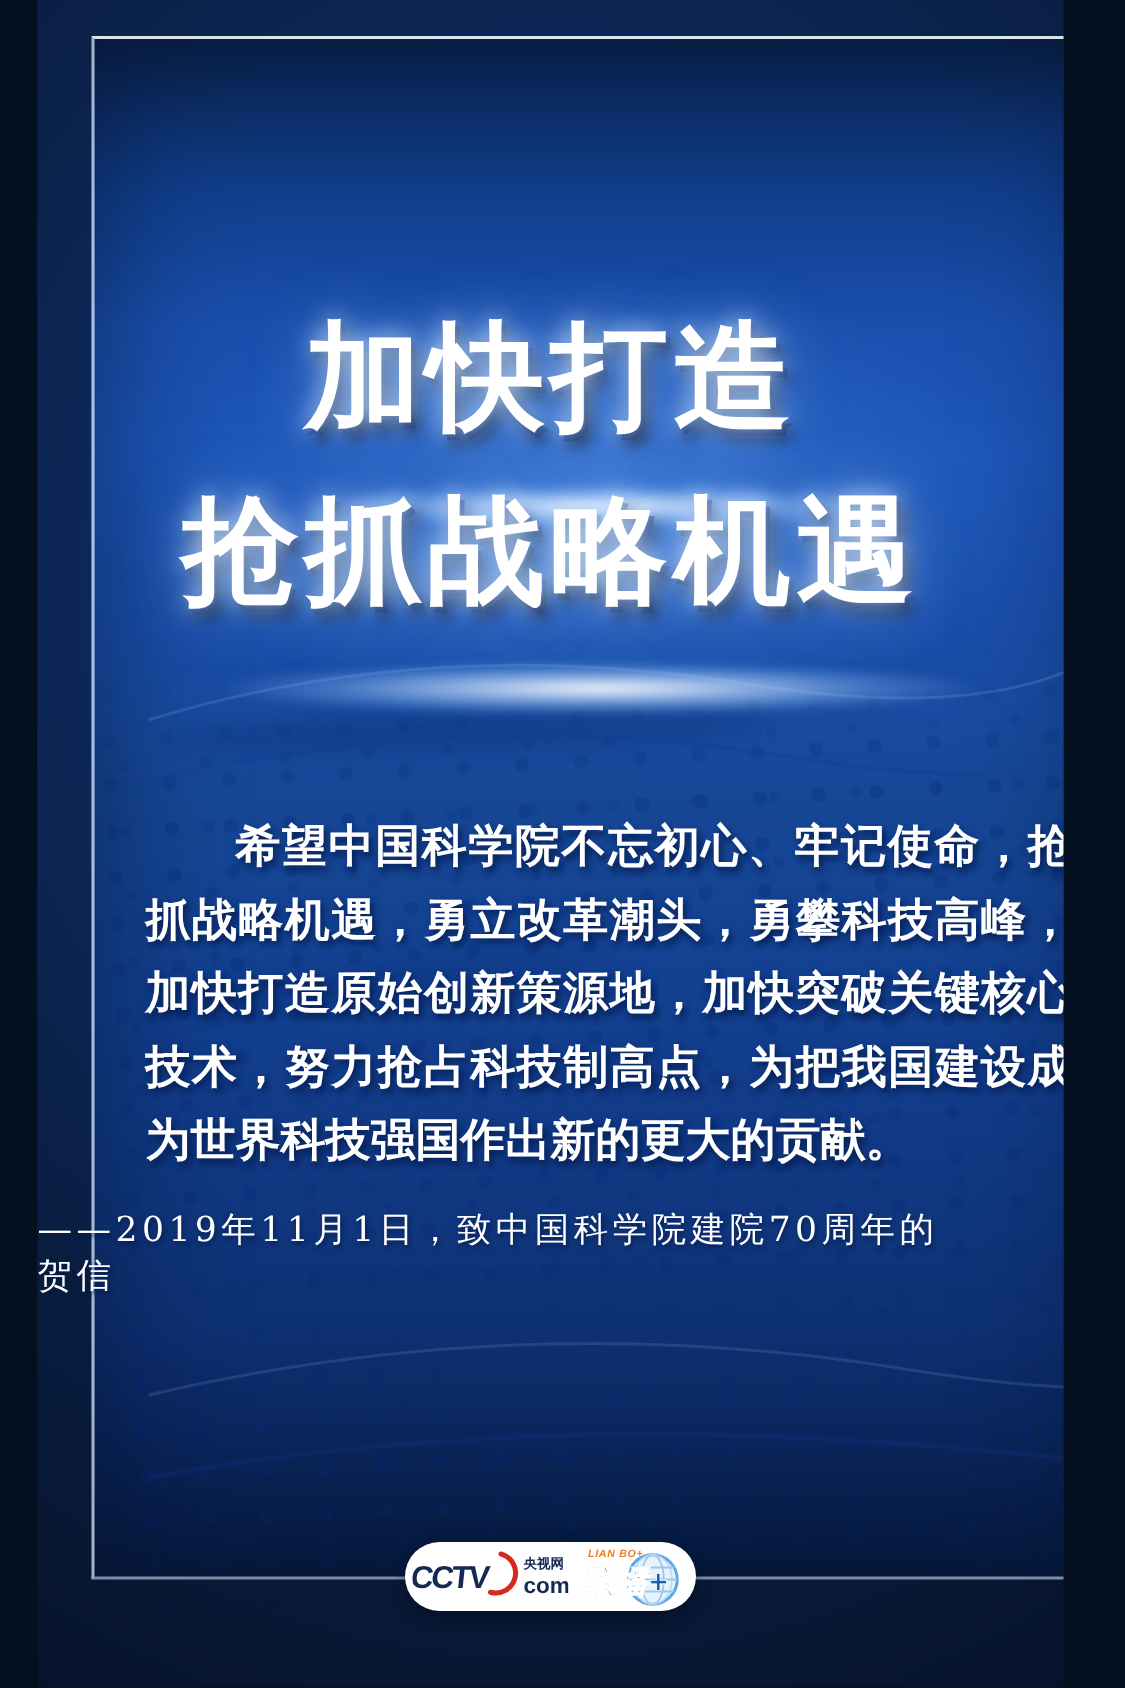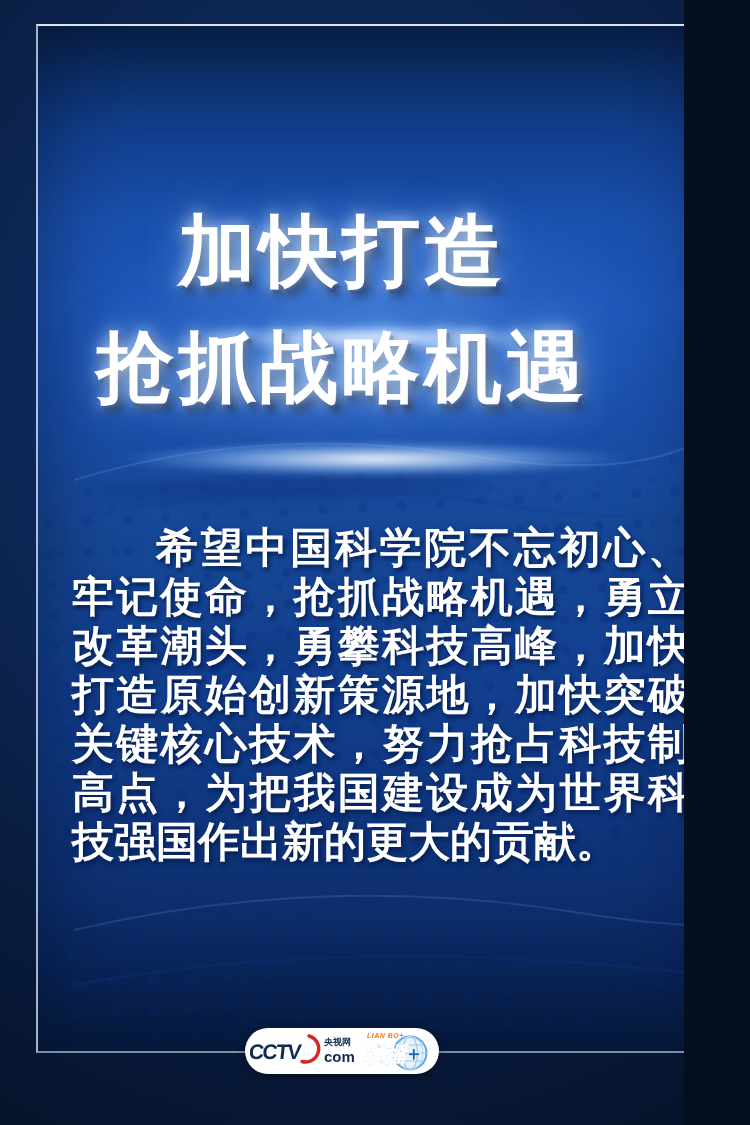--- a/index.html
+++ b/index.html
@@ -2,20 +2,21 @@
 <html><head>
 <meta charset="utf-8">
 <style>
   html,body{margin:0;padding:0;background:#04101f;}
   .poster{
     position:relative;width:684px;height:1125px;overflow:hidden;
     font-family:"Liberation Sans",sans-serif;
     background:
       radial-gradient(130% 90% at 50% 34%, rgba(18,58,130,.9) 0%, rgba(10,31,68,.95) 55%, rgba(4,12,30,1) 100%),
       linear-gradient(180deg,#081627 0%,#0a1f44 40%,#0a2150 65%,#040d1d 100%);
+    margin-left: 25px;
   }
   .frame{
     position:absolute;left:36px;top:24px;width:678px;height:1029px;
     border:2px solid rgba(220,230,245,.55);
     border-top-color:rgba(245,250,255,.9);
     border-left-color:rgba(235,242,252,.7);
     box-sizing:border-box;
     background:linear-gradient(180deg,
       #0a2450 0%, #113e8c 10%, #1a50ae 19%, #1d56b8 27%,
       #1a4fab 38%, #164795 50%, #134090 62%, #113a85 72%,
@@ -53,23 +54,23 @@
     font-family:"Liberation Sans","DejaVu Sans",sans-serif;
     text-shadow:
       0 0 16px rgba(200,226,255,.95),
       0 0 40px rgba(150,195,255,.55),
       5px 7px 9px rgba(4,22,60,.9),
       3px 4px 0 rgba(10,42,105,.5);
   }
   .title-line1{top:212px;}
   .title-line2{top:328px;}
   .quote{
-    position:absolute;left:72px;top:524px;width:618px;margin:0;
+    position:absolute;left:72px;top:540px;width:618px;margin:0;
     color:#fff;font-family:"Liberation Serif","DejaVu Serif",serif;font-weight:700;
-    font-size:42px;line-height:49px;text-align:justify;text-indent:2em;
+    font-size:30px;line-height:49px;text-align:justify;text-indent:2em;
     text-shadow:2px 3px 4px rgba(4,25,70,.85), 0 0 6px rgba(20,60,140,.4);
   }
   .attribution{
     position:absolute;right:58px;top:804px;margin:0;
     color:#fff;font-family:"DejaVu Serif","Liberation Serif",serif;font-weight:400;
     font-size:23px;letter-spacing:3px;
     text-shadow:1px 2px 3px rgba(4,25,70,.8);
   }
   .pill{
     position:absolute;left:50%;top:1028px;transform:translateX(-50%);
@@ -97,20 +98,21 @@
     </svg>
     <div class="streak streak1"></div>
     <div class="streak streak2"></div>
   </div>
 
   <h1 class="title title-line1">加快打造</h1>
   <h1 class="title title-line2">抢抓战略机遇</h1>
 
   <p class="quote">希望中国科学院不忘初心、牢记使命，抢抓战略机遇，勇立改革潮头，勇攀科技高峰，加快打造原始创新策源地，加快突破关键核心技术，努力抢占科技制高点，为把我国建设成为世界科技强国作出新的更大的贡献。</p>
 
+  <p class="attribution">——2019年11月1日，致中国科学院建院70周年的贺信</p>
 
   <div class="pill">
     <svg class="logo-svg" width="104" height="38" viewBox="0 0 104 38">
       <text x="1" y="27" font-family="Liberation Sans, sans-serif" font-weight="bold" font-size="21" letter-spacing="-1.5" fill="#142a52" transform="skewX(-6)">CCTV</text>
       <path d="M59,4 A12.5,12.5 0 1,1 52,29.5" fill="none" stroke="#d5281e" stroke-width="3.4" stroke-linecap="round"></path>
       <text x="74" y="13" font-family="Liberation Sans, sans-serif" font-weight="bold" font-size="9" fill="#142a52">央视网</text>
       <text x="74" y="30" font-family="Liberation Sans, sans-serif" font-weight="bold" font-size="15" fill="#142a52">com</text>
     </svg>
     <svg class="logo-svg" width="76" height="44" viewBox="0 0 76 44">
       <circle cx="51" cy="24" r="16.5" fill="#e7f2fc" stroke="#5fa7e2" stroke-width="2"></circle>

